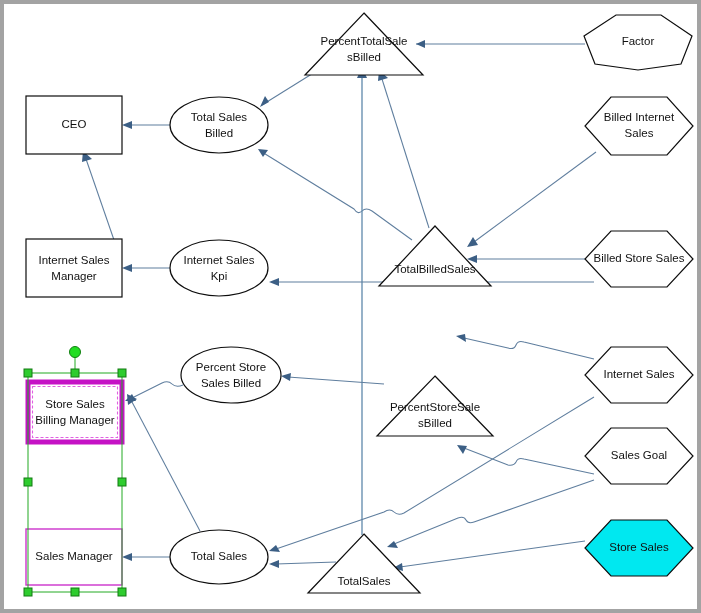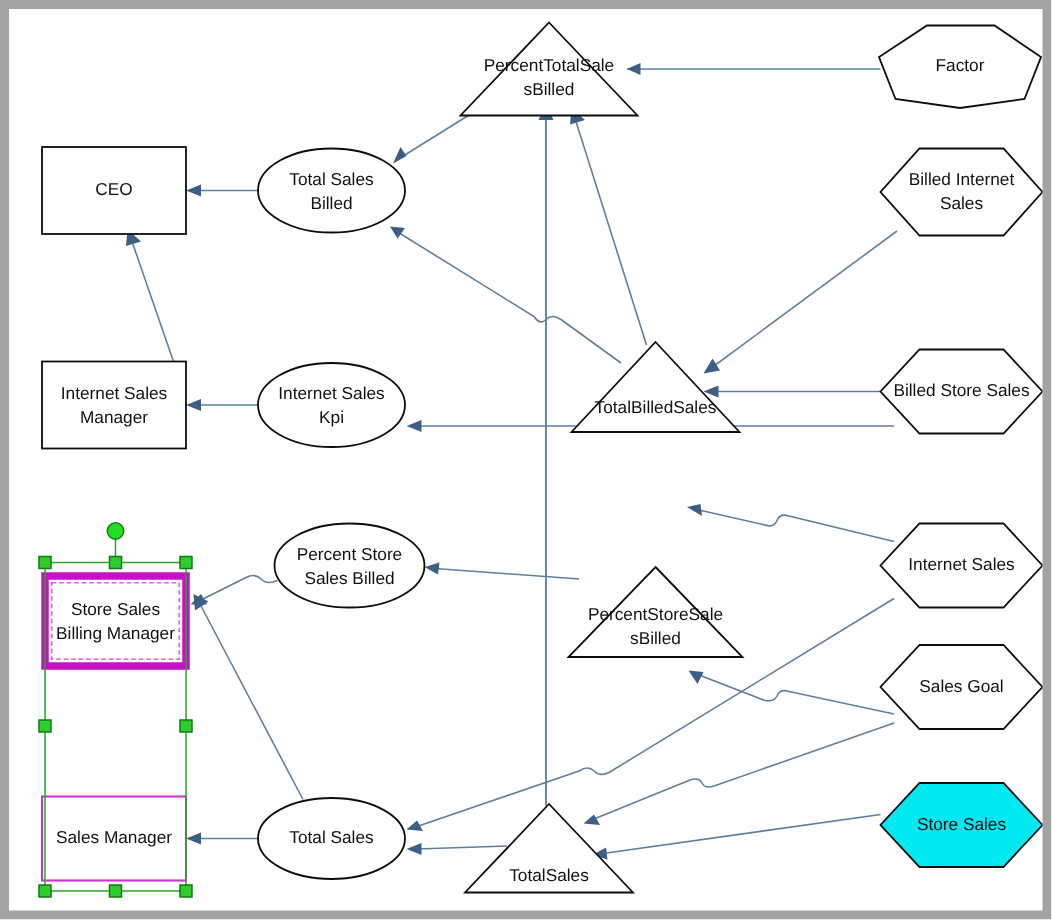--- a/index.html
+++ b/index.html
@@ -3,21 +3,21 @@
 <meta charset="utf-8">
 <title>Dependency Diagram</title>
 <style>
   html,body{margin:0;padding:0;background:#ffffff;}
   body{font-family:"Liberation Sans", sans-serif;}
   #canvas-frame{
     position:relative;
     width:701px;height:613px;
     background:#ffffff;
     box-sizing:border-box;
-    border:6px solid #a3a3a3;
+    border:4px solid #a3a3a3;
     overflow:hidden;
   }
   #diagram-svg{position:absolute;left:0;top:0;width:701px;height:613px;}
   .node-label{
     font-family:"Liberation Sans", sans-serif;
     font-size:11.5px;
     fill:#111111;
     text-anchor:middle;
     dominant-baseline:middle;
     pointer-events:none;

